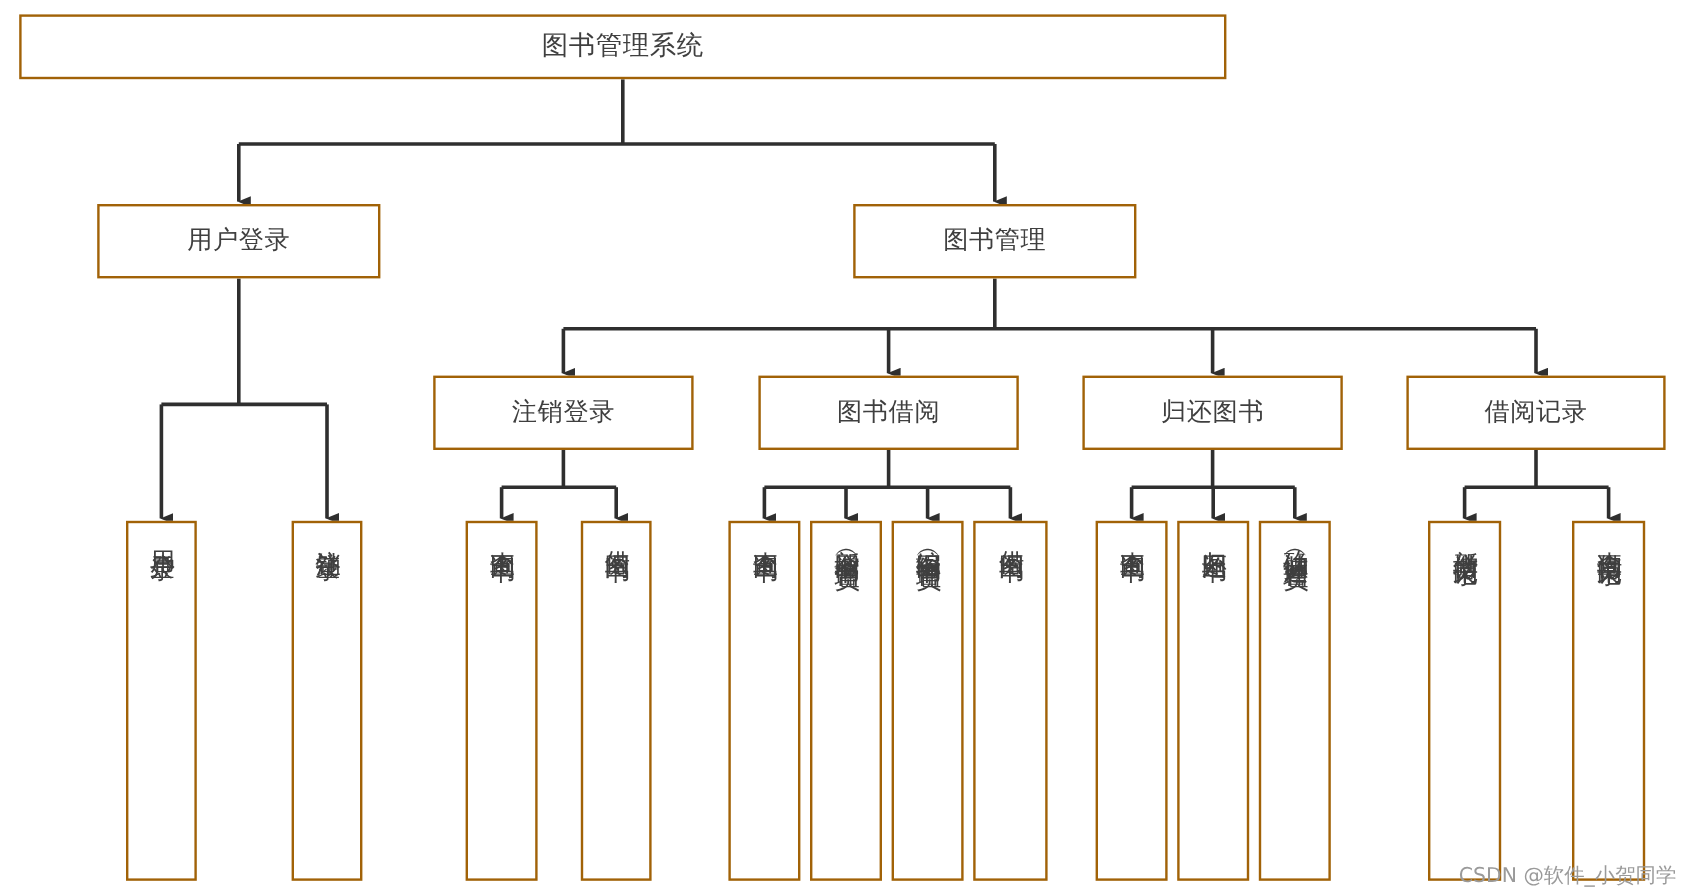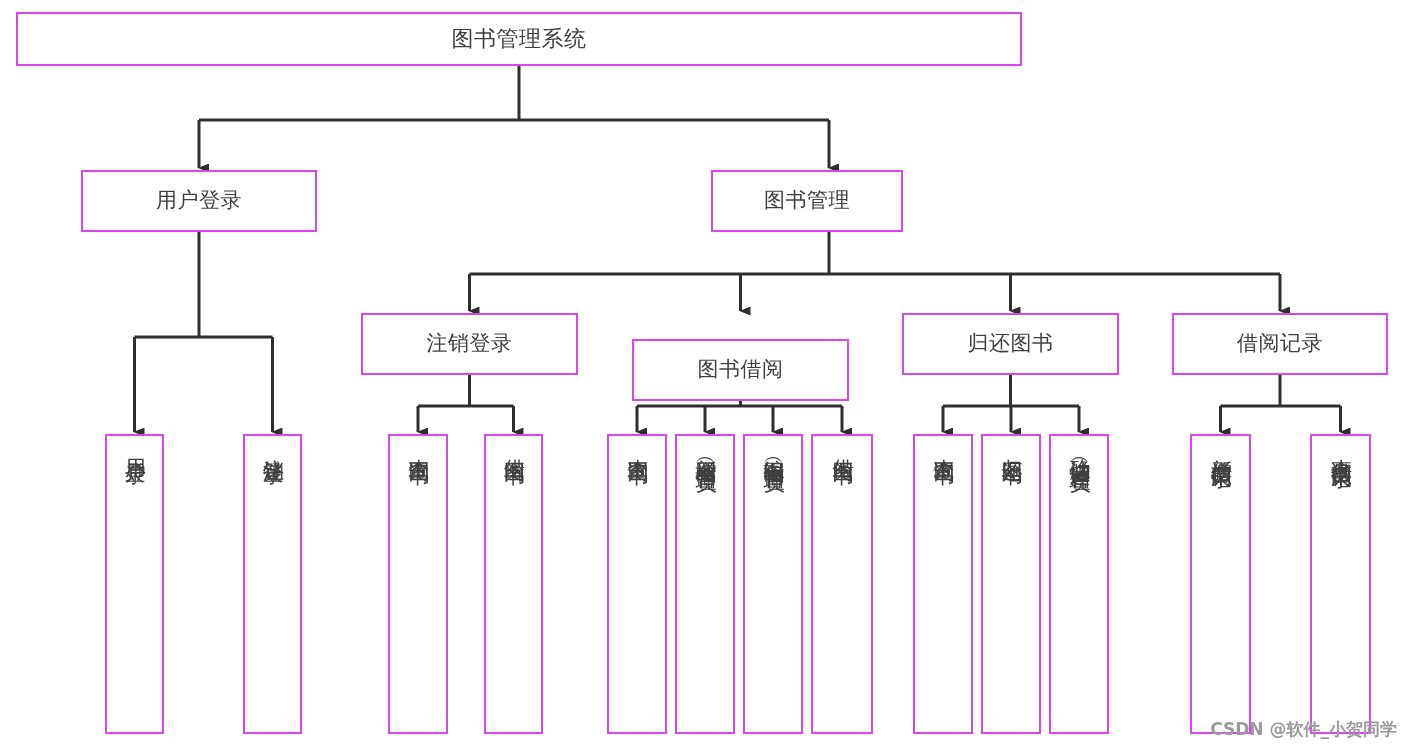--- a/index.html
+++ b/index.html
@@ -23,21 +23,21 @@
     left: 0;
     top: 0;
     width: 1405px;
     height: 747px;
     pointer-events: none;
   }
   .node {
     position: absolute;
     box-sizing: border-box;
     background: #ffffff;
-    border: 2px solid #d946ef;
+    border: 2px solid #a16207;
     display: flex;
     align-items: center;
     justify-content: center;
     color: #3f3f3f;
     z-index: 2;
   }
   .node .label {
     display: block;
     text-align: center;
     line-height: 1.12;
@@ -68,21 +68,20 @@
   }
   #watermark {
     position: absolute;
     right: 8px;
     bottom: 6px;
     font-size: 17px;
     color: #9a9a9a;
     z-index: 5;
     white-space: nowrap;
     font-family: "DejaVu Sans", "Liberation Sans", sans-serif;
-    font-weight: bold;
   }
 </style>
 </head>
 <body>
 
 <div id="diagram-root">
 
   <svg id="edge-layer" viewBox="0 0 1405 747" width="1405" height="747" xmlns="http://www.w3.org/2000/svg">
     <defs>
       <marker id="arrowhead" markerWidth="9" markerHeight="11" refX="4.5" refY="10" orient="auto" markerUnits="userSpaceOnUse">
@@ -126,27 +125,27 @@
       </g>
   </svg>
 
   <div id="nodes">
       <div class="node horiz root" style="left: 16px; top: 12px; width: 1006px; height: 54px;">
         <span class="label">图书管理系统</span>
       </div>
       <div class="node horiz" style="left: 81px; top: 170px; width: 236px; height: 62px;">
         <span class="label">用户登录</span>
       </div>
-      <div class="node horiz" style="left: 711px; top: 170px; width: 192px; height: 62px;">
+      <div class="node horiz" style="left: 711px; top: 170px; width: 236px; height: 62px;">
         <span class="label">图书管理</span>
       </div>
       <div class="node horiz" style="left: 361px; top: 313px; width: 217px; height: 62px;">
         <span class="label">注销登录</span>
       </div>
-      <div class="node horiz" style="left: 632px; top: 313px; width: 217px; height: 62px; margin-top: 26px;">
+      <div class="node horiz" style="left: 632px; top: 313px; width: 217px; height: 62px;">
         <span class="label">图书借阅</span>
       </div>
       <div class="node horiz" style="left: 902px; top: 313px; width: 217px; height: 62px;">
         <span class="label">归还图书</span>
       </div>
       <div class="node horiz" style="left: 1172px; top: 313px; width: 216px; height: 62px; justify-content: center;">
         <span class="label">借阅记录</span>
       </div>
       <div class="node vert" style="left: 105px; top: 434px; width: 59px; height: 300px;">
         <span class="label">用户登录</span>

